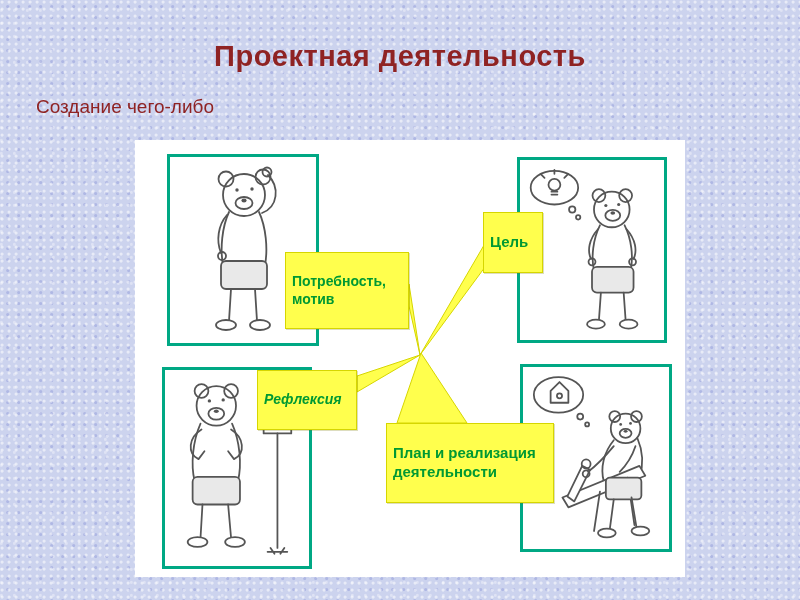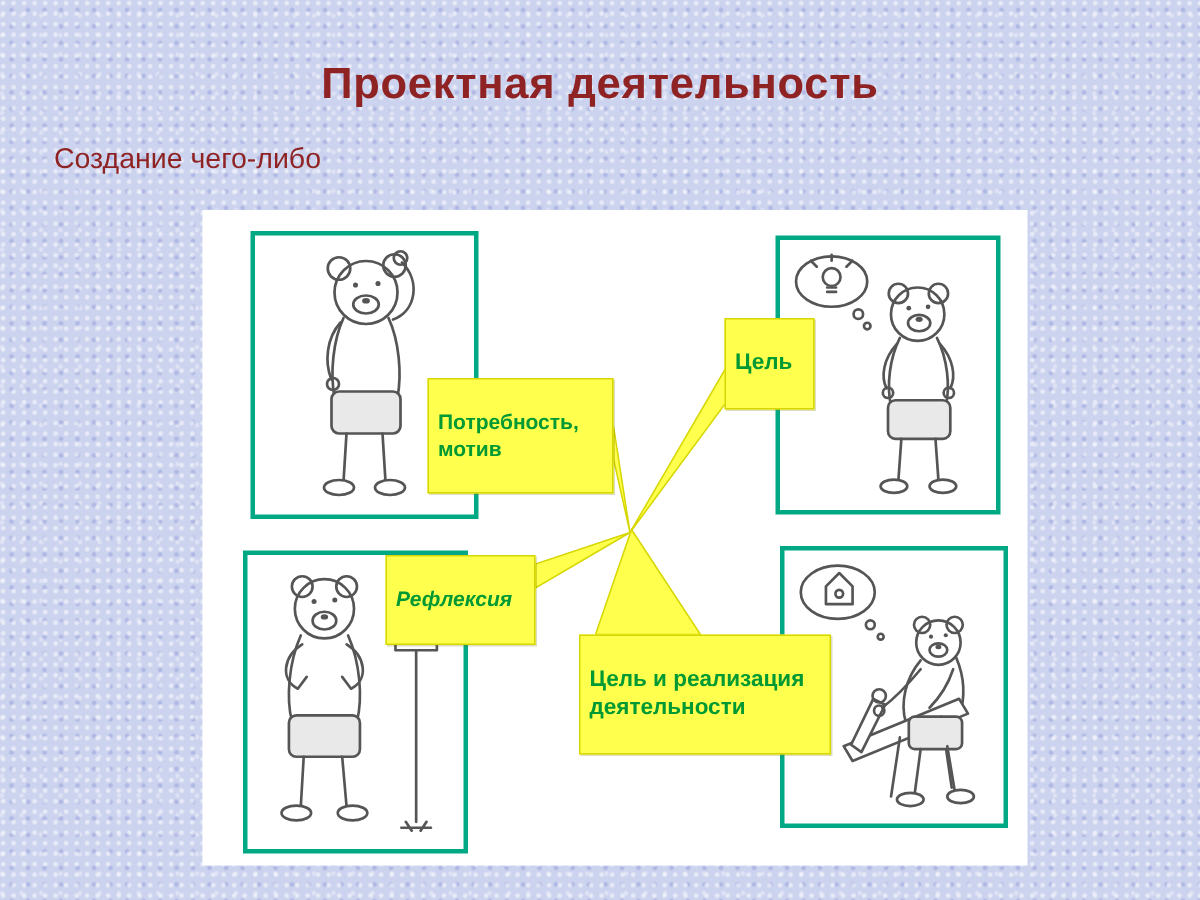--- a/index.html
+++ b/index.html
@@ -204,17 +204,17 @@
           <ellipse class="paper" cx="85" cy="168" rx="9" ry="4.5"></ellipse>
           <ellipse class="paper" cx="119" cy="166" rx="9" ry="4.5"></ellipse>
         </g>
       </svg>
     </div>
 
     <div class="callout callout-need">Потребность,
 мотив</div>
     <div class="callout callout-goal">Цель</div>
     <div class="callout callout-reflection">Рефлексия</div>
-    <div class="callout callout-plan">Цель и реализация
+    <div class="callout callout-plan">План и реализация
 деятельности</div>
 
   </div>
 </div>
 
 </body></html>

